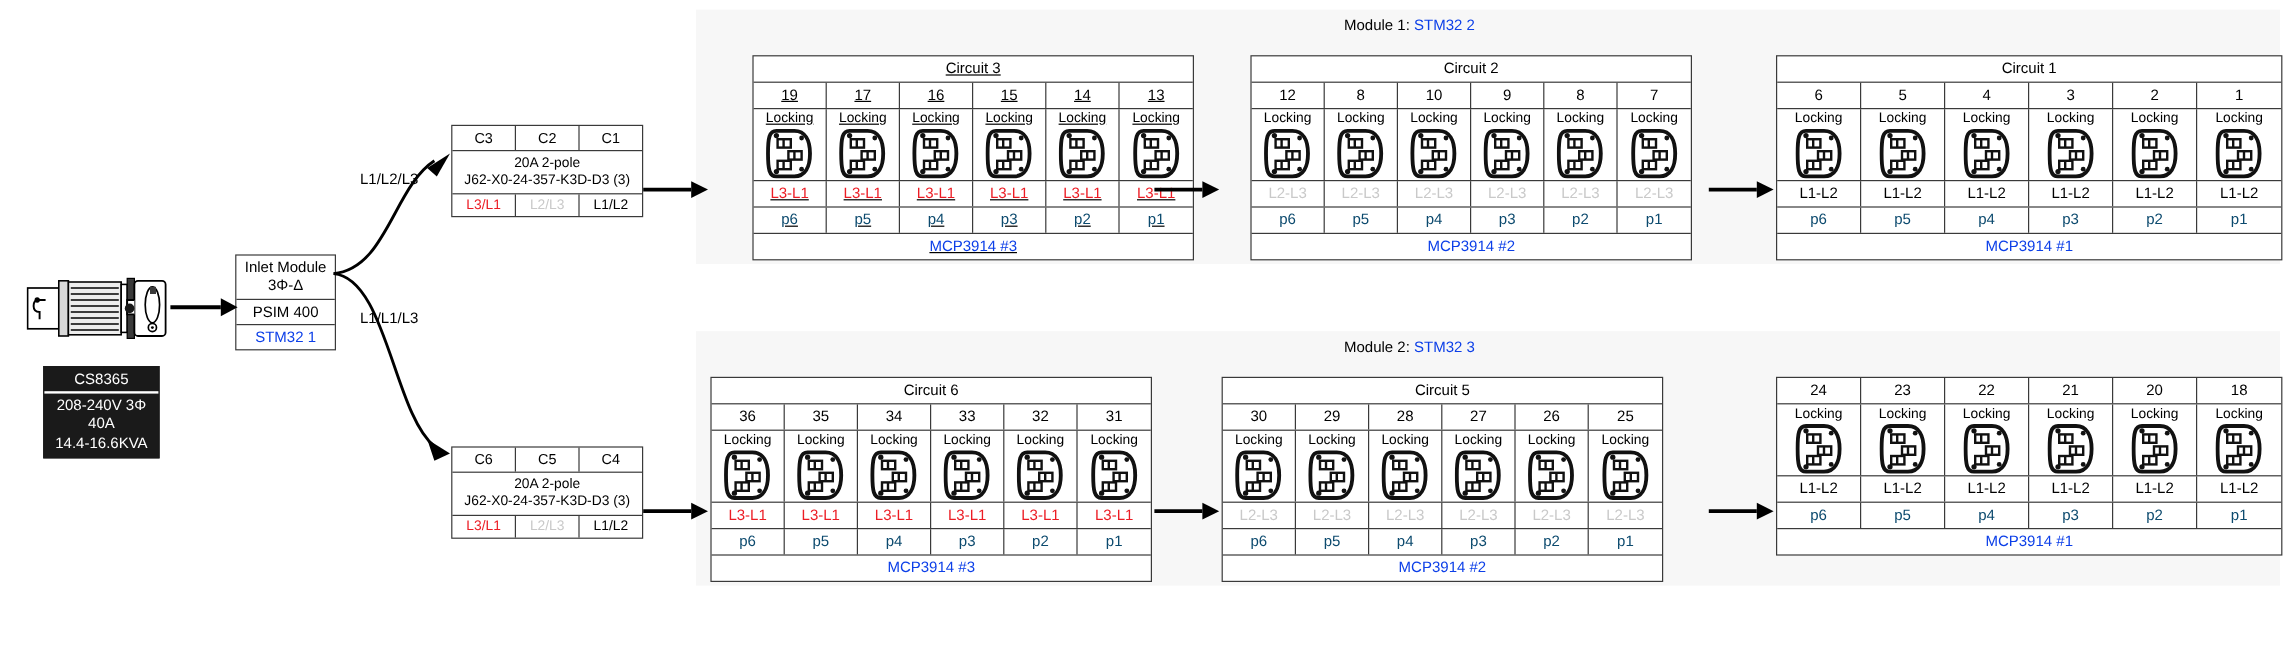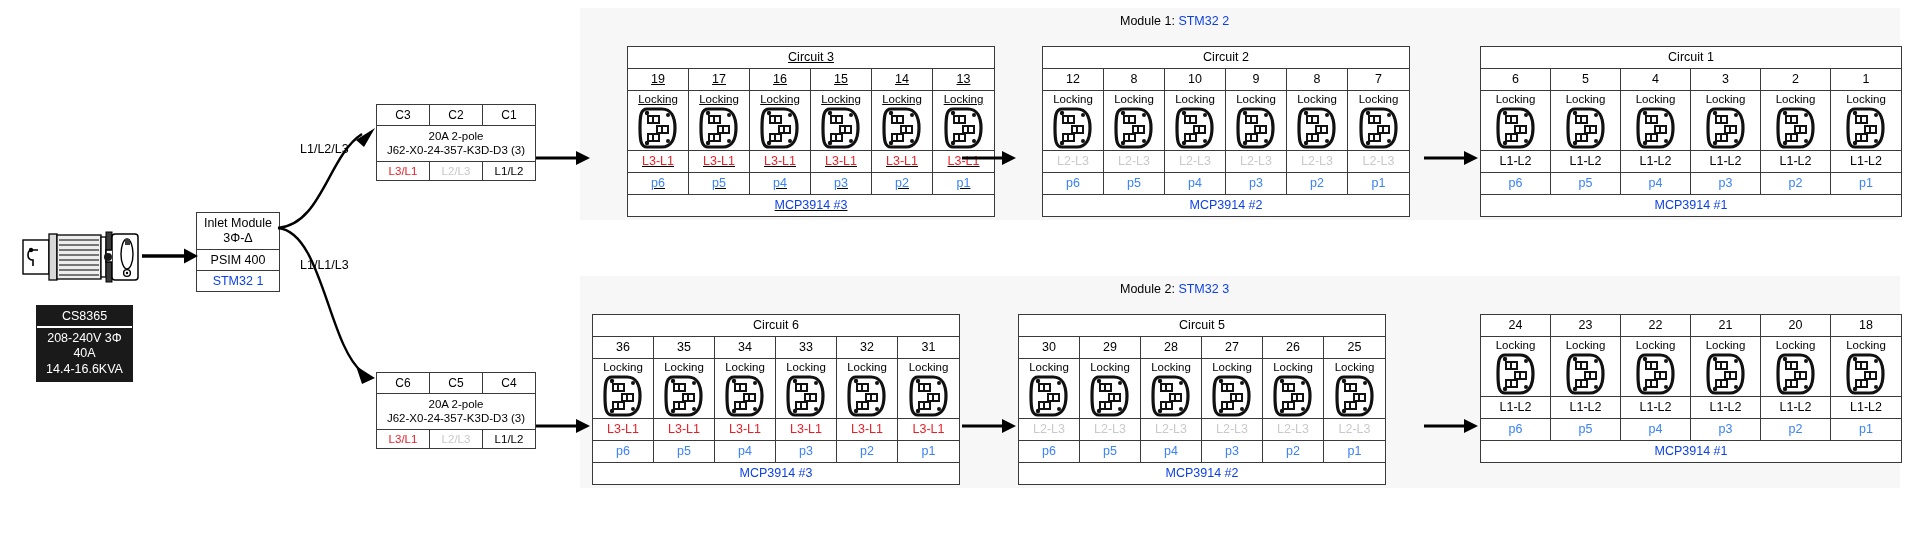--- a/index.html
+++ b/index.html
@@ -89,21 +89,21 @@
   }
   .c-row > div:last-child{border-right:none;}
   .c-row.nums{border-bottom:1.4px solid #3a3a3a;}
   .c-row.nums > div{padding:3px 0 4px;font-size:12.5px;}
   .c-row.outl{border-bottom:1.4px solid #3a3a3a;}
   .c-row.outl > div{padding:2px 0 0;}
   .c-row.outl .lock-lbl{font-size:11.5px;padding-bottom:1px;}
   .c-row.phase{border-bottom:1.4px solid #3a3a3a;}
   .c-row.phase > div{padding:3px 0 4px;font-size:12.5px;}
   .c-row.ports{border-bottom:1.4px solid #3a3a3a;}
-  .c-row.ports > div{padding:3px 0 4px;font-size:12.5px;color:#3b82f6;}
+  .c-row.ports > div{padding:3px 0 4px;font-size:12.5px;color:#0c4a6e;}
   .c-foot{text-align:center;padding:3px 0 4px;color:#0c3fe8;font-size:12.5px;}
 
   .outlet-svg{display:block;margin:0 auto;}
 
   .arrow-svg{position:absolute;overflow:visible;}
 </style>
 </head>
 <body>
 
 <div class="stage">

